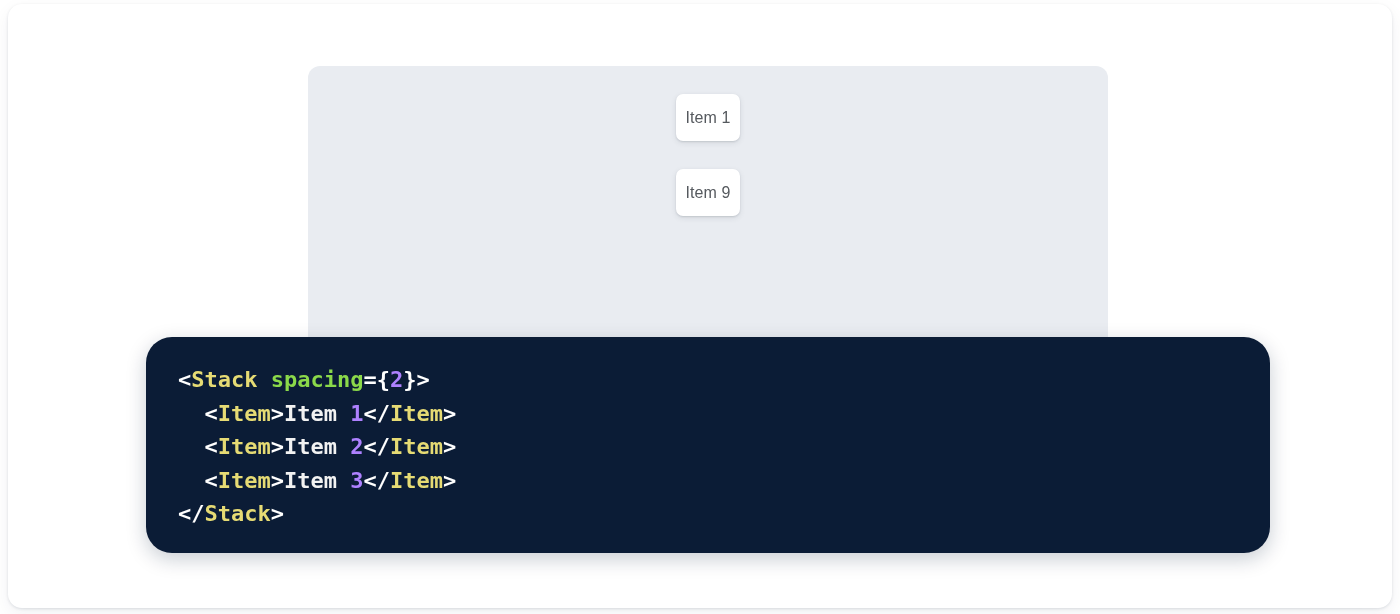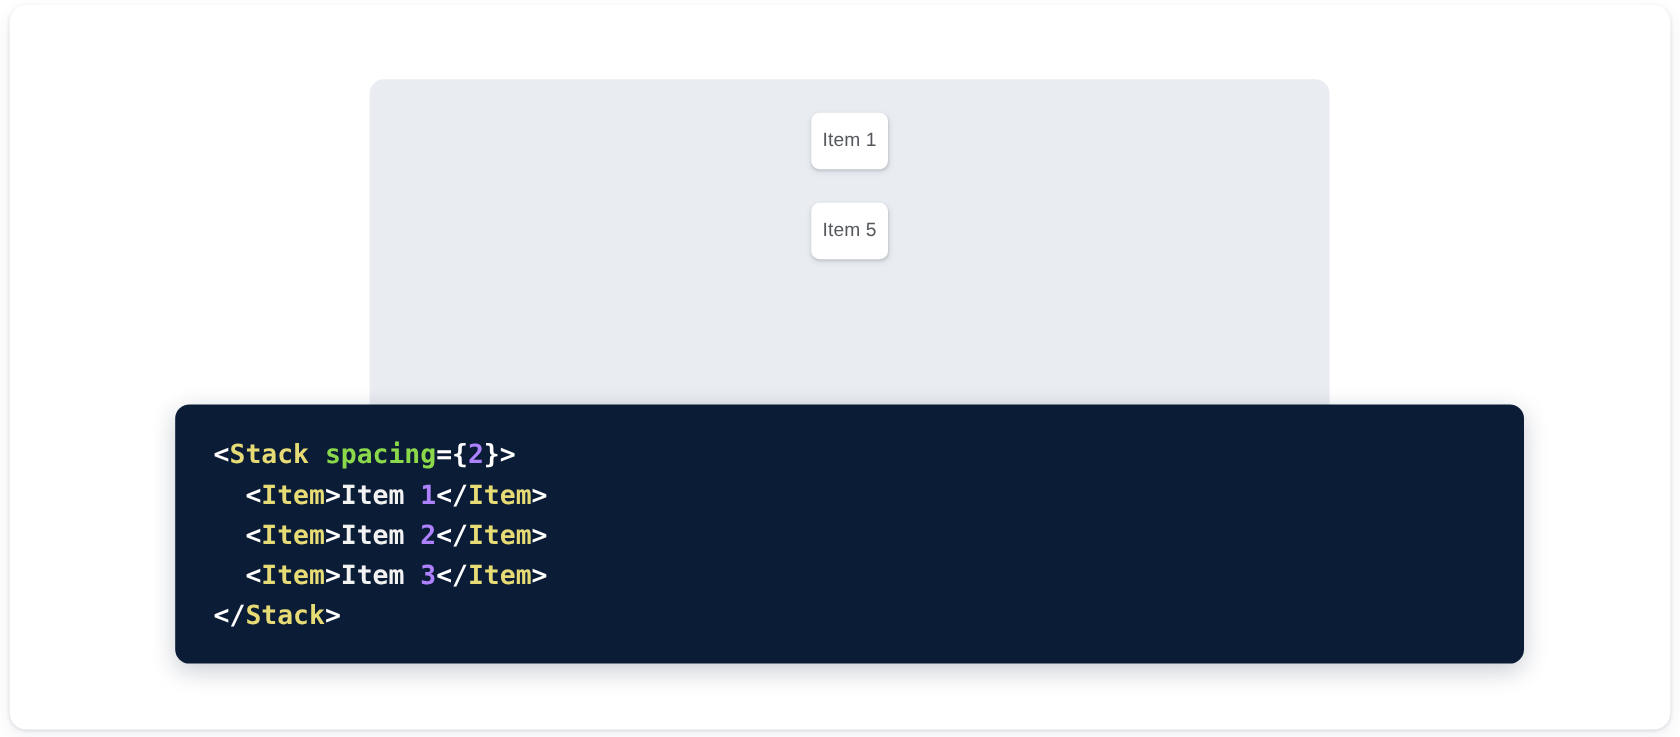--- a/index.html
+++ b/index.html
@@ -64,21 +64,21 @@
   }
 
   
   #code-block {
     position: absolute;
     left: 138px;
     top: 333px;
     width: 1124px;
     height: 216px;
     background: #0b1c36;
-    border-radius: 12px;
+    border-radius: 26px;
     box-shadow: 0 6px 20px rgba(11, 28, 54, 0.22);
     padding: 26px 0 0 32px;
     overflow: hidden;
   }
 
   #code-block pre {
     font-family: "DejaVu Sans Mono", monospace;
     font-size: 22px;
     line-height: 33.5px;
     color: #ffffff;
@@ -96,21 +96,21 @@
 <body>
 
 <div id="outer-card">
 
   <div id="preview-panel">
     <div id="stack">
       <div class="stack-item">
         <span>Item 1</span>
       </div>
       <div class="stack-item">
-        <span>Item 5</span>
+        <span>Item 9</span>
       </div>
     </div>
   </div>
 
   <div id="code-block">
     <pre id="code-pre"><span class="tok-punct">&lt;</span><span class="tok-tag">Stack</span><span class="tok-punct"> </span><span class="tok-attr">spacing</span><span class="tok-punct">=</span><span class="tok-punct">{</span><span class="tok-num">2</span><span class="tok-punct">}</span><span class="tok-punct">&gt;</span>
 <span class="tok-punct">  &lt;</span><span class="tok-tag">Item</span><span class="tok-punct">&gt;</span><span class="tok-text">Item </span><span class="tok-num">1</span><span class="tok-punct">&lt;/</span><span class="tok-tag">Item</span><span class="tok-punct">&gt;</span>
 <span class="tok-punct">  &lt;</span><span class="tok-tag">Item</span><span class="tok-punct">&gt;</span><span class="tok-text">Item </span><span class="tok-num">2</span><span class="tok-punct">&lt;/</span><span class="tok-tag">Item</span><span class="tok-punct">&gt;</span>
 <span class="tok-punct">  &lt;</span><span class="tok-tag">Item</span><span class="tok-punct">&gt;</span><span class="tok-text">Item </span><span class="tok-num">3</span><span class="tok-punct">&lt;/</span><span class="tok-tag">Item</span><span class="tok-punct">&gt;</span>
 <span class="tok-punct">&lt;/</span><span class="tok-tag">Stack</span><span class="tok-punct">&gt;</span></pre>

